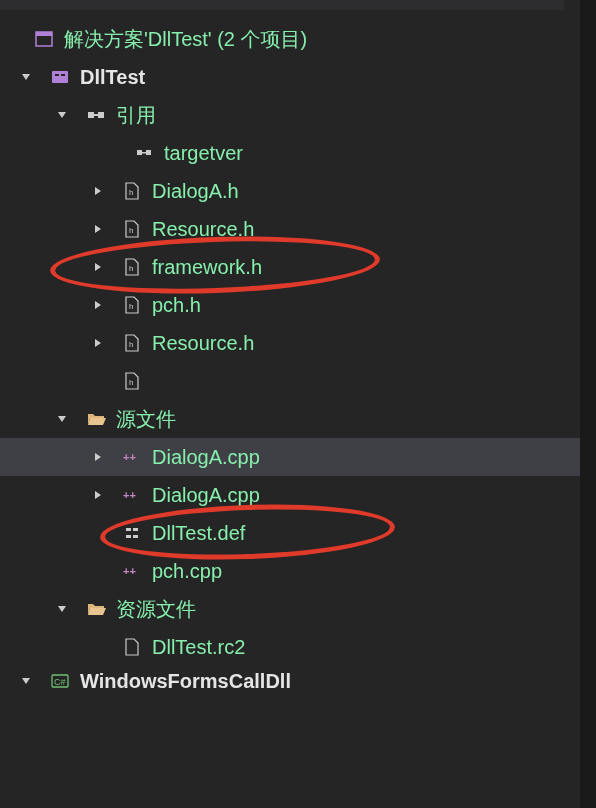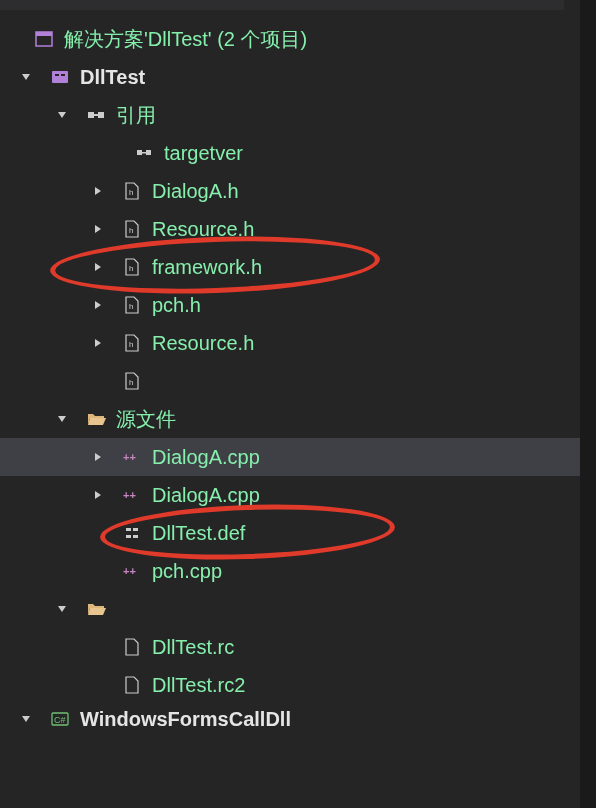--- a/index.html
+++ b/index.html
@@ -321,33 +321,23 @@
           <path d="M2 3 L10 3 L6 9 Z" fill="#cccccc"></path>
         </svg>
     </span>
     <span class="indent" style="width:10px"></span>
     <span class="icon">
       <svg viewBox="0 0 20 20">
           <path d="M2 5 L7 5 L9 7 L18 7 L18 9 L4 9 L2 16 Z" fill="#dcb67a"></path>
           <path d="M4 9 L20 9 L17 16 L2 16 Z" fill="#e8c48f"></path>
         </svg>
     </span>
-  </div>
-
-  <div class="row">
-    <span class="indent" style="width:78px"></span>
-    <span class="spacer-arrow"></span>
-    <span class="indent" style="width:10px"></span>
-    <span class="icon">
-      <svg viewBox="0 0 20 20">
-          <path d="M4 2 L12 2 L16 6 L16 18 L4 18 Z" fill="none" stroke="#cccccc" stroke-width="1.2"></path>
-        </svg>
-    </span>
-    <span class="label">DllTest.rc</span>
-  </div>
+    <span class="label">资源文件</span>
+  </div>
+
 
   <div class="row">
     <span class="indent" style="width:78px"></span>
     <span class="spacer-arrow"></span>
     <span class="indent" style="width:10px"></span>
     <span class="icon">
       <svg viewBox="0 0 20 20">
           <path d="M4 2 L12 2 L16 6 L16 18 L4 18 Z" fill="none" stroke="#cccccc" stroke-width="1.2"></path>
         </svg>
     </span>

